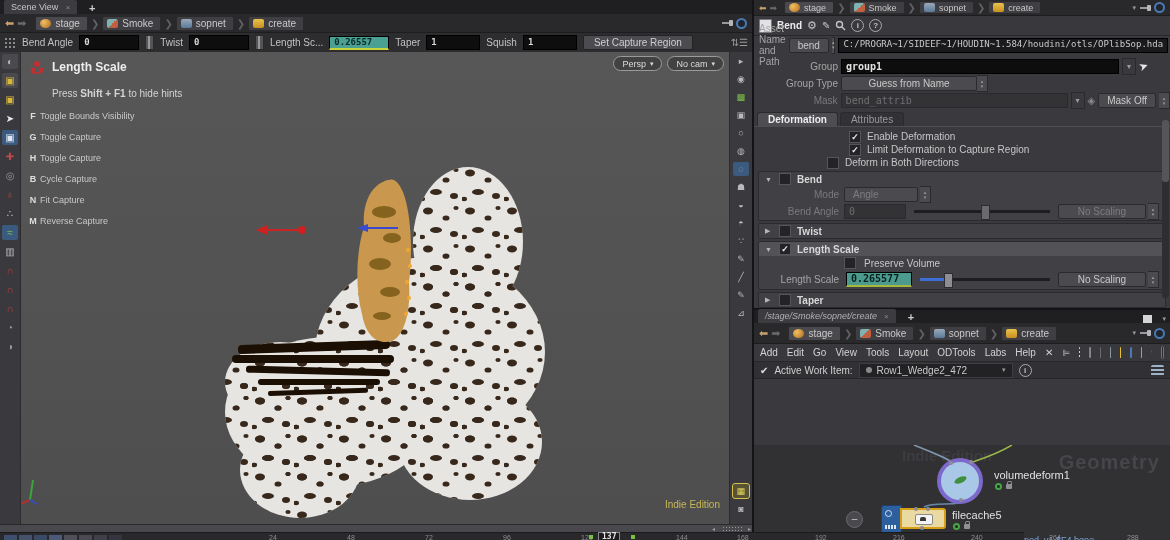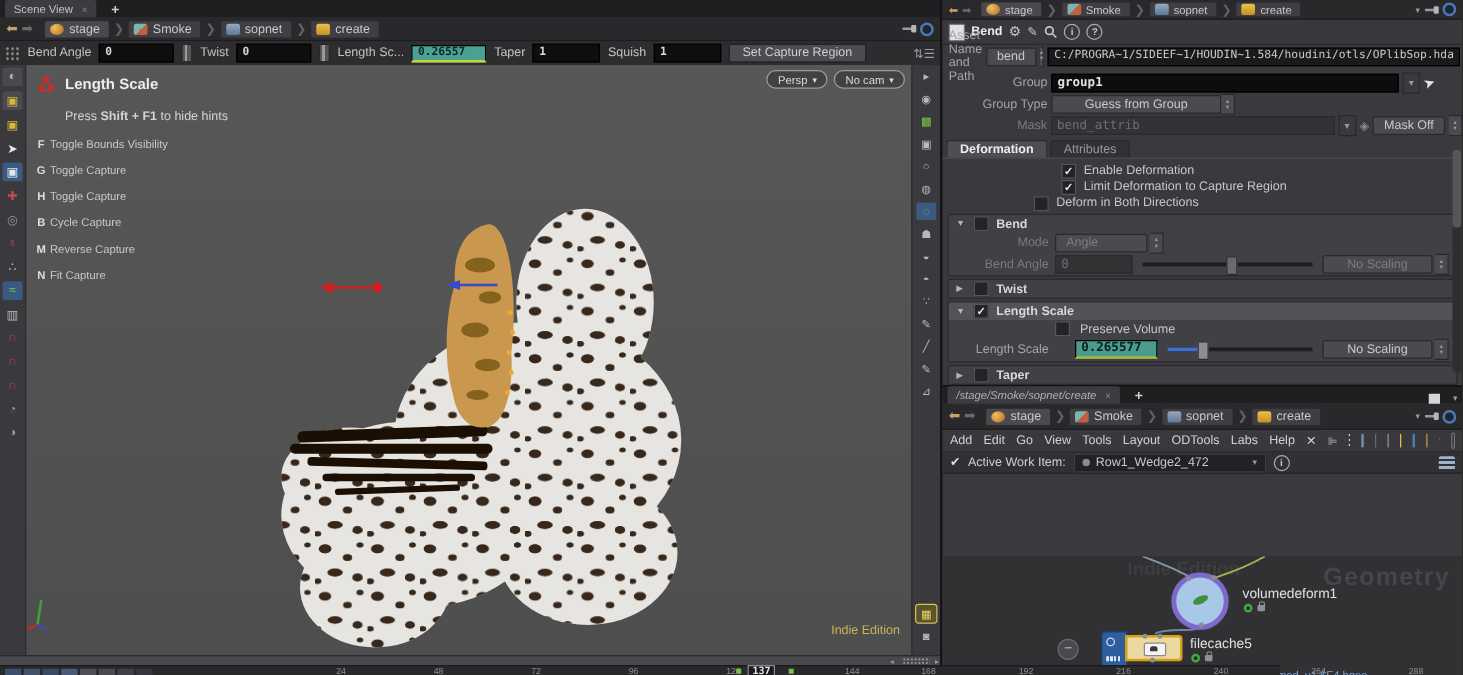--- a/index.html
+++ b/index.html
@@ -291,22 +291,22 @@
           <span class="state-title">Length Scale</span>
         </div>
         <div class="hint" style="margin:14px 0 6px 22px;">
           <span>Press </span><b>Shift + F1</b><span> to hide hints</span>
         </div>
         <div style="margin-left:-4px;display:flex;flex-direction:column;gap:3px;">
           <div><span class="hk-key">F</span><span class="hk-lbl">Toggle Bounds Visibility</span></div>
           <div><span class="hk-key">G</span><span class="hk-lbl">Toggle Capture</span></div>
           <div><span class="hk-key">H</span><span class="hk-lbl">Toggle Capture</span></div>
           <div><span class="hk-key">B</span><span class="hk-lbl">Cycle Capture</span></div>
+          <div><span class="hk-key">N</span><span class="hk-lbl">Fit Capture</span></div>
           <div><span class="hk-key">M</span><span class="hk-lbl">Reverse Capture</span></div>
-          <div><span class="hk-key">N</span><span class="hk-lbl">Fit Capture</span></div>
         </div>
       </div>
 
       <div class="abs row" style="right:28px;top:4px;gap:5px;">
         <span class="campill">
             <span>Persp</span>
             <span style="font-size:7px">▾</span>
           </span>
         <span class="campill">
             <span>No cam</span>
@@ -382,21 +382,21 @@
 
       <div class="row" style="height:18px;gap:3px;margin-top:3px;">
         <span class="p-lbl" style="width:84px;">Group</span>
         <span class="p-field" style="width:268px;">group1</span>
         <span class="dd-arrow">▾</span>
         <span style="color:#e5e5e5;font-size:11px;transform:rotate(-20deg);">➤</span>
       </div>
 
       <div class="row" style="height:17px;gap:0;">
         <span class="p-lbl" style="width:84px;margin-right:3px;">Group Type</span>
-        <span class="pill" style="width:118px;text-align:center;">Guess from Group</span>
+        <span class="pill" style="width:118px;text-align:center;">Guess from Name</span>
         <span class="spin">
             <span>▴</span>
             <span>▾</span>
           </span>
       </div>
 
       <div class="row" style="height:17px;gap:3px;">
         <span class="p-lbl" style="width:84px;color:#7a7a7e;">Mask</span>
         <span class="p-field dis" style="width:218px;">bend_attrib</span>
         <span class="dd-arrow">▾</span>
@@ -468,21 +468,21 @@
           <span class="chk">✓</span>
           <span class="gtitle">Length Scale</span>
         </div>
         <div class="prow" style="height:14px;">
           <span style="width:83px;"></span>
           <span class="chk"></span>
           <span class="chk-lbl">Preserve Volume</span>
         </div>
         <div class="prow" style="height:19px;padding-right:6px;">
           <span class="p-lbl" style="width:80px;">Length Scale</span>
-          <span class="p-field teal" style="width:56px;margin-left:19px;">0.265577</span>
+          <span class="p-field teal" style="width:56px;margin-left:5px;">0.265577</span>
           <span class="track">
               <span class="fill" style="width:26px;"></span>
               <span class="knob" style="left:24px;"></span>
             </span>
           <span class="pill" style="width:70px;text-align:center;">No Scaling</span>
           <span class="spin">
               <span>▴</span>
               <span>▾</span>
             </span>
         </div>

